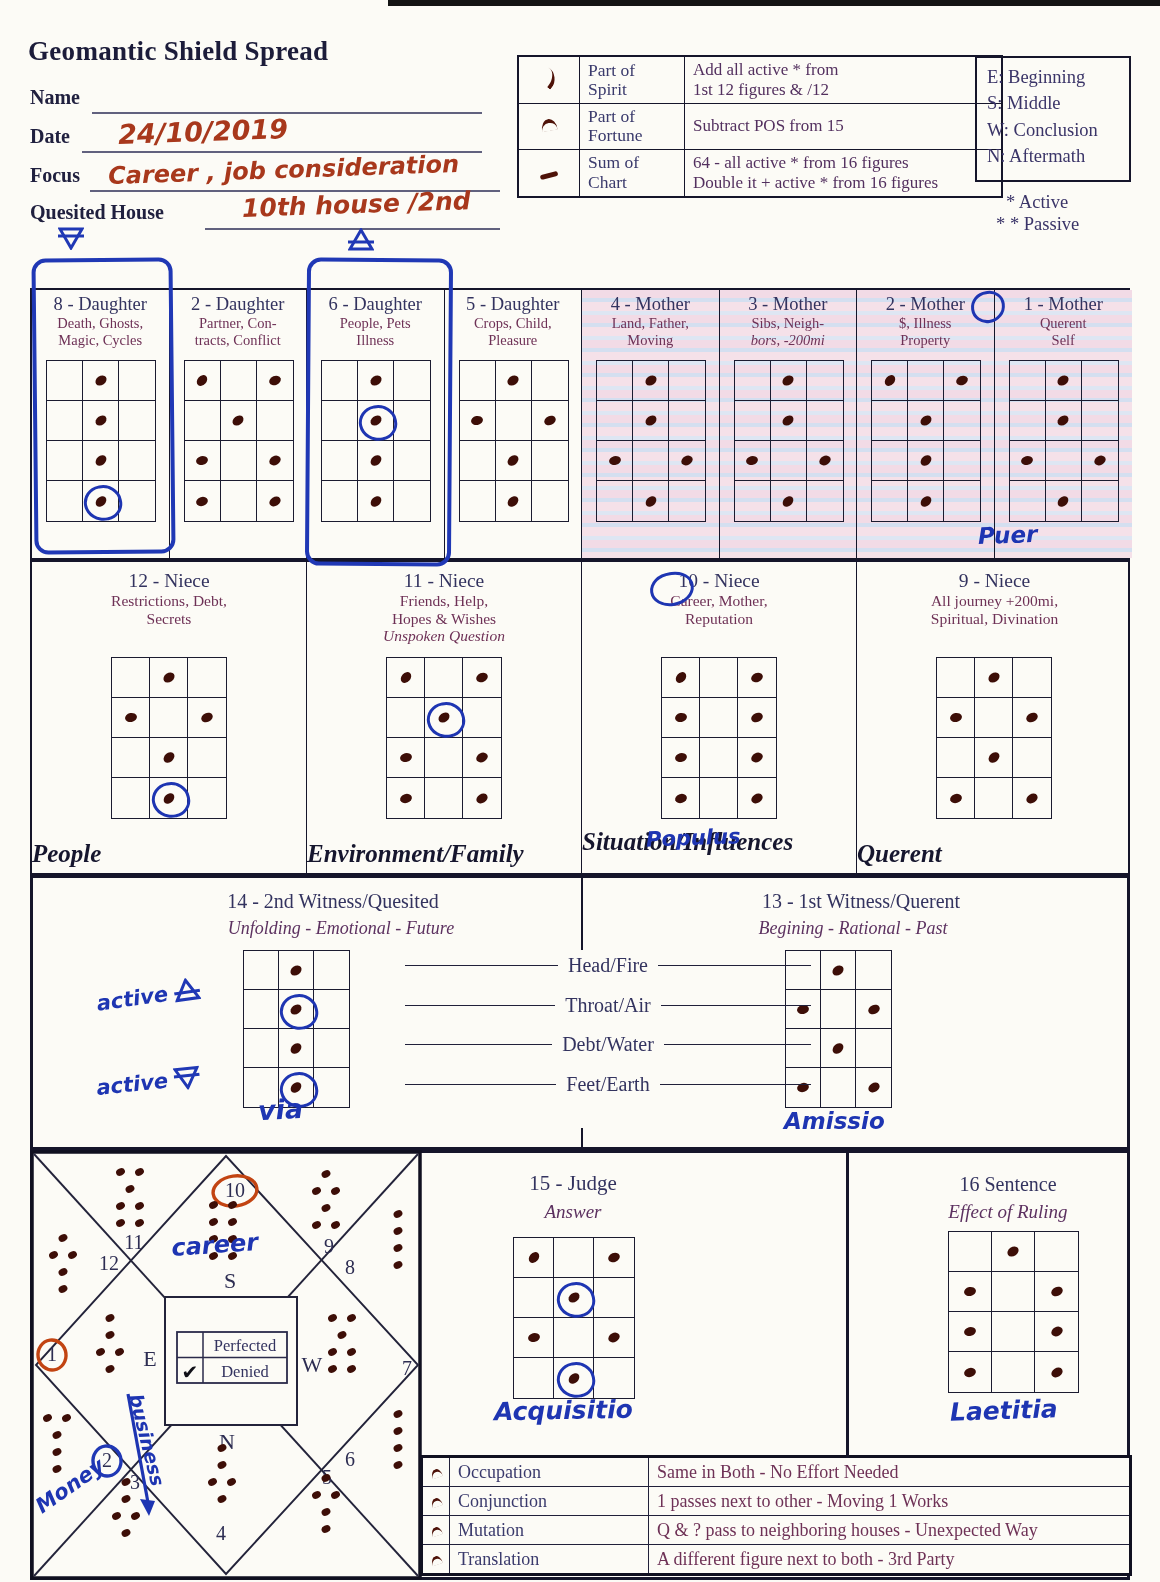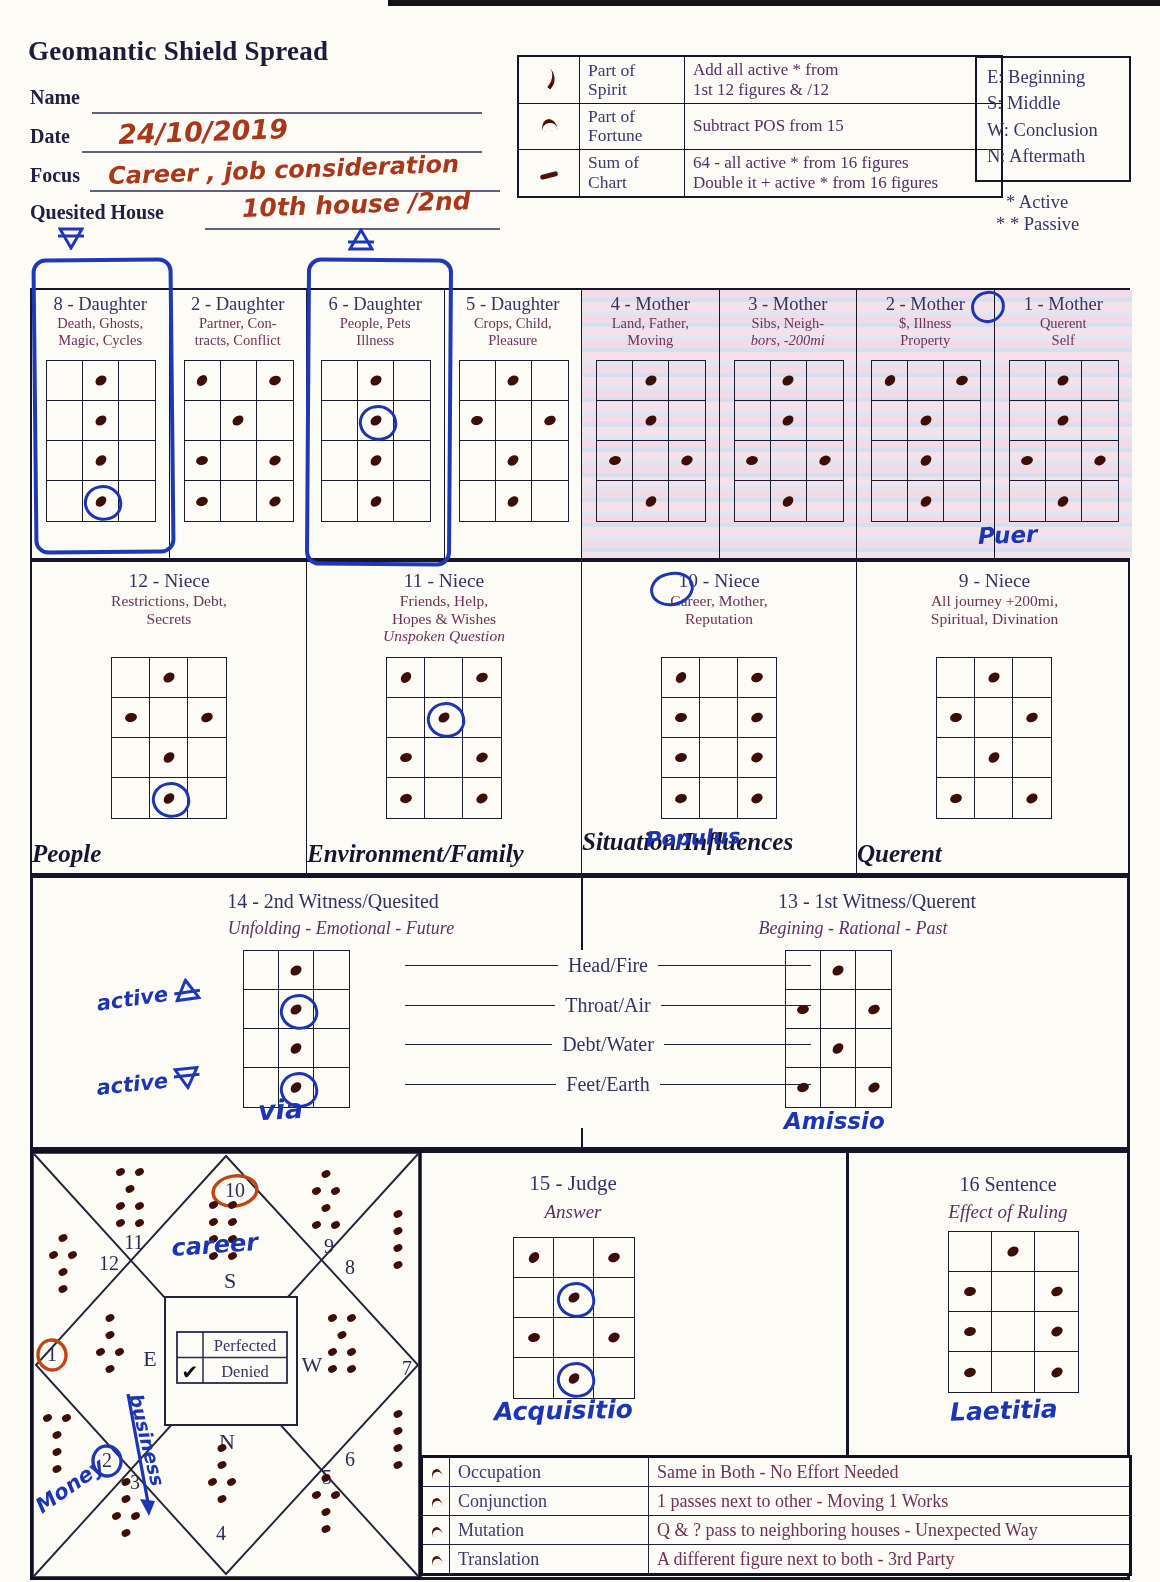--- a/index.html
+++ b/index.html
@@ -540,21 +540,21 @@
             <span class="dot" style="transform: rotate(-31deg);"></span>
           </div>
         </div>
         <div class="bottom-label" style="top: 278px;">Querent</div>
       </div>
     </div>
 
   <div class="rowbox" id="witness-box" style="left:30px;top:875px;width:1100px;height:275px;border-width:3px">
     <div class="sec-title" style="left:40px;top:12px;width:520px">14 - 2nd Witness/Quesited</div>
     <div class="sec-sub" style="left:48px;top:40px;width:520px">Unfolding - Emotional - Future</div>
-    <div class="sec-title" style="left:584px;top:12px;width:520px">13 - 1st Witness/Querent</div>
+    <div class="sec-title" style="left:568px;top:12px;width:520px">13 - 1st Witness/Querent</div>
     <div class="sec-sub" style="left:560px;top:40px;width:520px">Begining - Rational - Past</div>
     <div id="w14-grid-slot">
         <div class="figgrid" style="width: 105px; height: 156px; left: 210px; top: 72px;">
           <div class="figcell br bb" style="left: 0px; top: 0px; width: 35px; height: 39px;"></div>
           <div class="figcell br bb" style="left: 35px; top: 0px; width: 35px; height: 39px;">
             <span class="dot" style="transform: rotate(-35deg);"></span>
           </div>
           <div class="figcell bb" style="left: 70px; top: 0px; width: 35px; height: 39px;"></div>
           <div class="figcell br bb" style="left: 0px; top: 39px; width: 35px; height: 39px;"></div>
           <div class="figcell br bb" style="left: 35px; top: 39px; width: 35px; height: 39px;">

